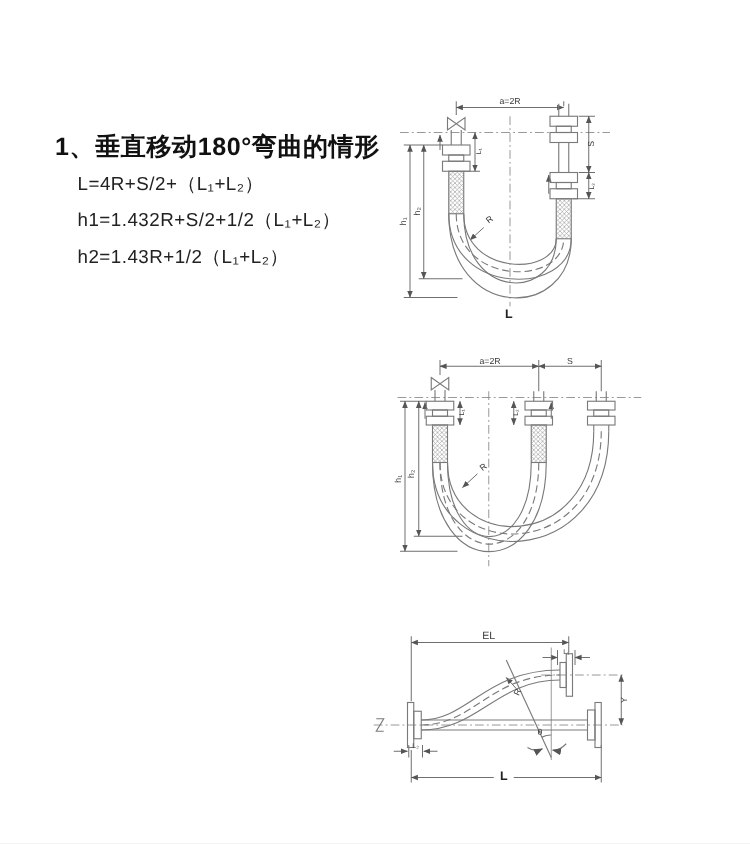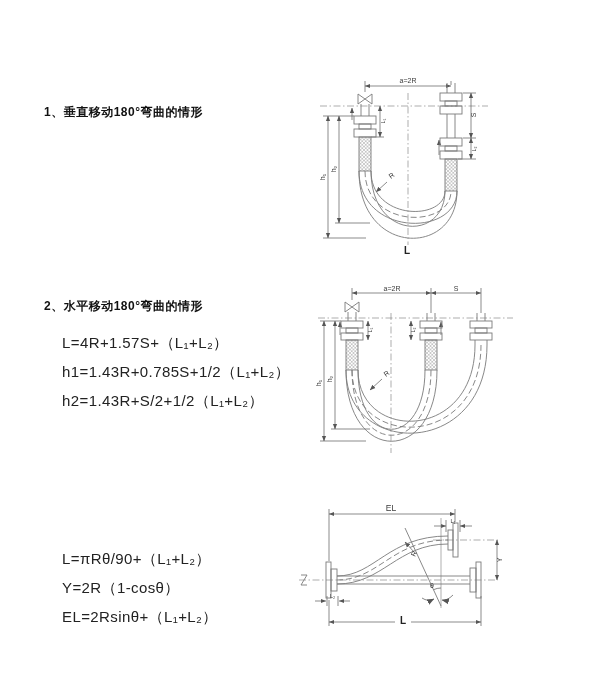--- a/index.html
+++ b/index.html
@@ -6,21 +6,21 @@
   .page{
     position:relative;width:600px;height:675px;background:#ffffff;
     font-family:"Liberation Sans","DejaVu Sans",sans-serif;
     color:#1c1c1c;overflow:hidden;border-bottom:2px solid #c9c9c9;
   }
   .doc-title{
     position:absolute;left:32px;top:22px;font-size:14.5px;font-weight:bold;
     letter-spacing:0.5px;color:#111;
   }
   .sec-heading{
-    position:absolute;left:44px;font-size:12px;font-weight:bold;color:#111;
+    position:absolute;left:44px;font-size:20px;font-weight:bold;color:#111;
     letter-spacing:0.5px;
   }
   .formulas{position:absolute;left:62px;font-size:15px;color:#222;}
   .formula-line{height:29px;line-height:29px;letter-spacing:0.4px;white-space:pre;}
   .diag{position:absolute;}
   
   svg text{fill:#333;font-family:"Liberation Sans","DejaVu Sans",sans-serif;}
   .draw{stroke:#7a7a7a;stroke-width:0.9;fill:none;}
   .dim{stroke:#5a5a5a;stroke-width:0.7;fill:none;}
   .cl{stroke:#8a8a8a;stroke-width:0.7;fill:none;stroke-dasharray:7 2.5 1.5 2.5;}
@@ -40,20 +40,25 @@
         <path d="M0,1 L10,5 L0,9 Z" fill="#555"></path>
       </marker>
       <pattern id="braid" width="3.5" height="3.5" patternUnits="userSpaceOnUse">
         <path d="M0,3.5 L3.5,0 M0,0 L3.5,3.5" stroke="#999" stroke-width="0.5" fill="none"></path>
       </pattern>
     </defs>
   </svg>
 
 
   <div class="sec-heading" style="top:104px">1、垂直移动180°弯曲的情形</div>
+  <div class="formulas" style="top:133px">
+    <div class="formula-line">L=4R+S/2+（L₁+L₂）</div>
+    <div class="formula-line">h1=1.432R+S/2+1/2（L₁+L₂）</div>
+    <div class="formula-line">h2=1.43R+1/2（L₁+L₂）</div>
+  </div>
 
   <svg class="diag" style="left:308px;top:73px" width="285" height="185" viewBox="0 0 285 185">
 
     <g>
       <line class="cl" x1="100" y1="20" x2="100" y2="172"></line>
       <line class="cl" x1="12" y1="33" x2="180" y2="33"></line>
     </g>
 
     <g class="dim">
       <line x1="57" y1="8" x2="57" y2="19"></line>
@@ -112,26 +117,20 @@
     <text class="lbl" x="100" y="10" text-anchor="middle">a=2R</text>
     <text class="lbl" x="16.5" y="104" text-anchor="middle" transform="rotate(-90 16.5 104)">h₁</text>
     <text class="lbl" x="28" y="96" text-anchor="middle" transform="rotate(-90 28 96)">h₂</text>
     <text class="lbl-sm" x="76.5" y="48" text-anchor="middle" transform="rotate(-90 76.5 48)">L₁</text>
     <text class="lbl" x="167.5" y="42" text-anchor="middle" transform="rotate(-90 167.5 42)">S</text>
     <text class="lbl-sm" x="167.5" y="76" text-anchor="middle" transform="rotate(-90 167.5 76)">L₂</text>
     <text class="lbl" x="83" y="106" transform="rotate(-38 83 106)">R</text>
     <text class="lbl-big" x="96" y="181">L</text>
   </svg>
 
-  <div class="sec-heading" style="top:298px">2、水平移动180°弯曲的情形</div>
-  <div class="formulas" style="top:328px">
-    <div class="formula-line">L=4R+1.57S+（L₁+L₂）</div>
-    <div class="formula-line">h1=1.43R+0.785S+1/2（L₁+L₂）</div>
-    <div class="formula-line">h2=1.43R+S/2+1/2（L₁+L₂）</div>
-  </div>
 
   <svg class="diag" style="left:308px;top:283px" width="285" height="180" viewBox="0 0 285 180">
     <g>
       <line class="cl" x1="10" y1="35" x2="205" y2="35"></line>
       <line class="cl" x1="83" y1="30" x2="83" y2="170"></line>
     </g>
     <g class="dim">
       <line x1="44" y1="5" x2="44" y2="17"></line>
       <line x1="123" y1="5" x2="123" y2="30"></line>
       <line x1="173" y1="5" x2="173" y2="30"></line>
@@ -186,25 +185,20 @@
     </g>
     <text class="lbl" x="84" y="8" text-anchor="middle">a=2R</text>
     <text class="lbl" x="148" y="8" text-anchor="middle">S</text>
     <text class="lbl" x="12.5" y="100" text-anchor="middle" transform="rotate(-90 12.5 100)">h₁</text>
     <text class="lbl" x="23.5" y="96" text-anchor="middle" transform="rotate(-90 23.5 96)">h₂</text>
     <text class="lbl-sm" x="63.5" y="47" text-anchor="middle" transform="rotate(-90 63.5 47)">L₁</text>
     <text class="lbl-sm" x="106.5" y="47" text-anchor="middle" transform="rotate(-90 106.5 47)">L₂</text>
     <text class="lbl" x="78" y="94" transform="rotate(-38 78 94)">R</text>
   </svg>
 
-  <div class="formulas" style="top:544px">
-    <div class="formula-line">L=πRθ/90+（L₁+L₂）</div>
-    <div class="formula-line">Y=2R（1-cosθ）</div>
-    <div class="formula-line">EL=2Rsinθ+（L₁+L₂）</div>
-  </div>
 
   <svg class="diag" style="left:293px;top:500px" width="305" height="145" viewBox="0 0 305 145">
     <g>
       <line class="cl" x1="6" y1="80" x2="205" y2="80"></line>
       <line class="cl" x1="140" y1="40" x2="207" y2="40"></line>
     </g>
     <g class="dim">
       <line x1="36" y1="9" x2="36" y2="61"></line>
       <line x1="162" y1="9" x2="162" y2="22"></line>
       <line x1="36" y1="14" x2="162" y2="14" marker-start="url(#arr)" marker-end="url(#arr)"></line>

